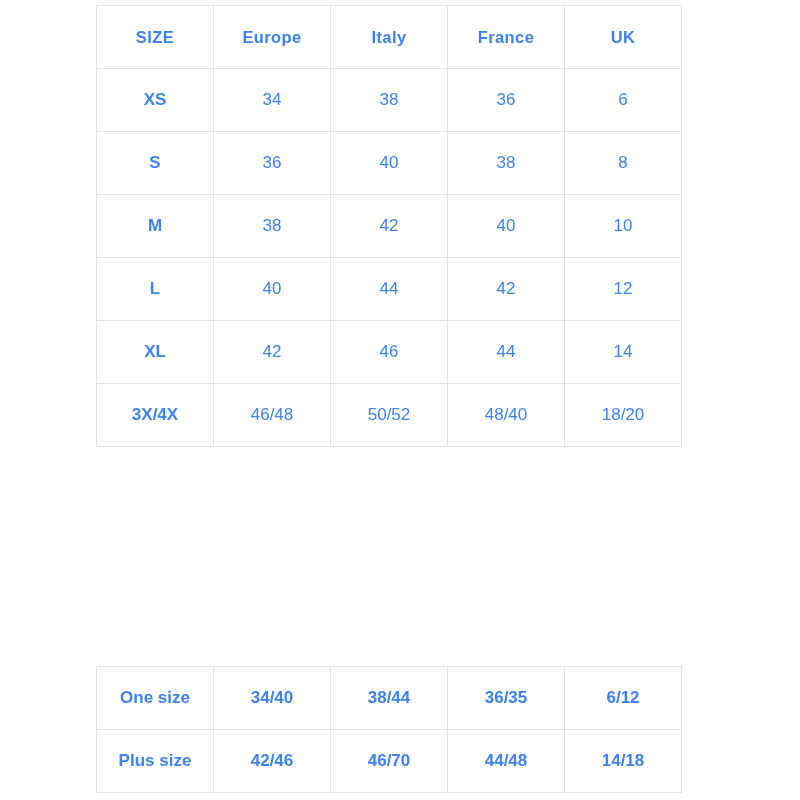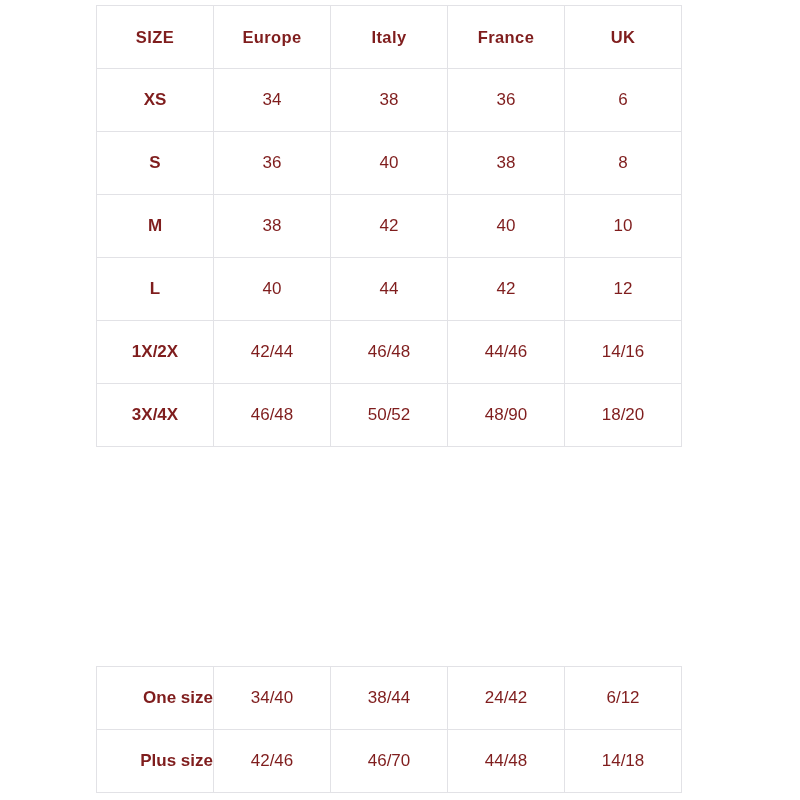--- a/index.html
+++ b/index.html
@@ -22,21 +22,21 @@
     border-collapse: collapse;
     table-layout: fixed;
   }
   table.size-table td,
   table.size-table th {
     border: 1px solid #e2e2e6;
     text-align: center;
     vertical-align: middle;
     font-size: 17px;
     font-weight: 400;
-    color: #7f1d1d;
+    color: #3b82f6;
     padding: 0;
   }
   
   col.c0 { width: 117px; }
   col.c1 { width: 117px; }
   col.c2 { width: 117px; }
   col.c3 { width: 117px; }
   col.c4 { width: 117px; }
 
   #main-table {
@@ -55,25 +55,24 @@
     font-weight: bold;
     font-size: 17px;
     margin-top: 12px;
   }
 
   #second-table {
     position: absolute;
     left: 96px;
     top: 666px;
   }
-  #second-table td { height: 63px; }
+  #second-table td { height: 63px; font-weight: bold; }
   #second-table td.rowlabel {
     font-weight: bold;
     font-size: 17px;
-    text-align: right;
   }
 </style>
 </head>
 <body>
 
 <div class="page">
 
   <table class="size-table" id="main-table">
     <colgroup>
       <col class="c0">
@@ -114,50 +113,50 @@
         <td>10</td>
       </tr>
       <tr>
         <td class="rowlabel">L</td>
         <td>40</td>
         <td>44</td>
         <td>42</td>
         <td>12</td>
       </tr>
       <tr>
-        <td class="rowlabel">1X/2X</td>
-        <td>42/44</td>
-        <td>46/48</td>
-        <td>44/46</td>
-        <td>14/16</td>
+        <td class="rowlabel">XL</td>
+        <td>42</td>
+        <td>46</td>
+        <td>44</td>
+        <td>14</td>
       </tr>
       <tr>
         <td class="rowlabel">3X/4X</td>
         <td>46/48</td>
         <td>50/52</td>
-        <td>48/90</td>
+        <td>48/40</td>
         <td>18/20</td>
       </tr>
     </tbody>
   </table>
 
   <table class="size-table" id="second-table">
     <colgroup>
       <col class="c0">
         <col class="c1">
         <col class="c2">
         <col class="c3">
         <col class="c4">
     </colgroup>
     <tbody>
       <tr>
         <td class="rowlabel">One size</td>
         <td>34/40</td>
         <td>38/44</td>
-        <td>24/42</td>
+        <td>36/35</td>
         <td>6/12</td>
       </tr>
       <tr>
         <td class="rowlabel">Plus size</td>
         <td>42/46</td>
         <td>46/70</td>
         <td>44/48</td>
         <td>14/18</td>
       </tr>
     </tbody>

